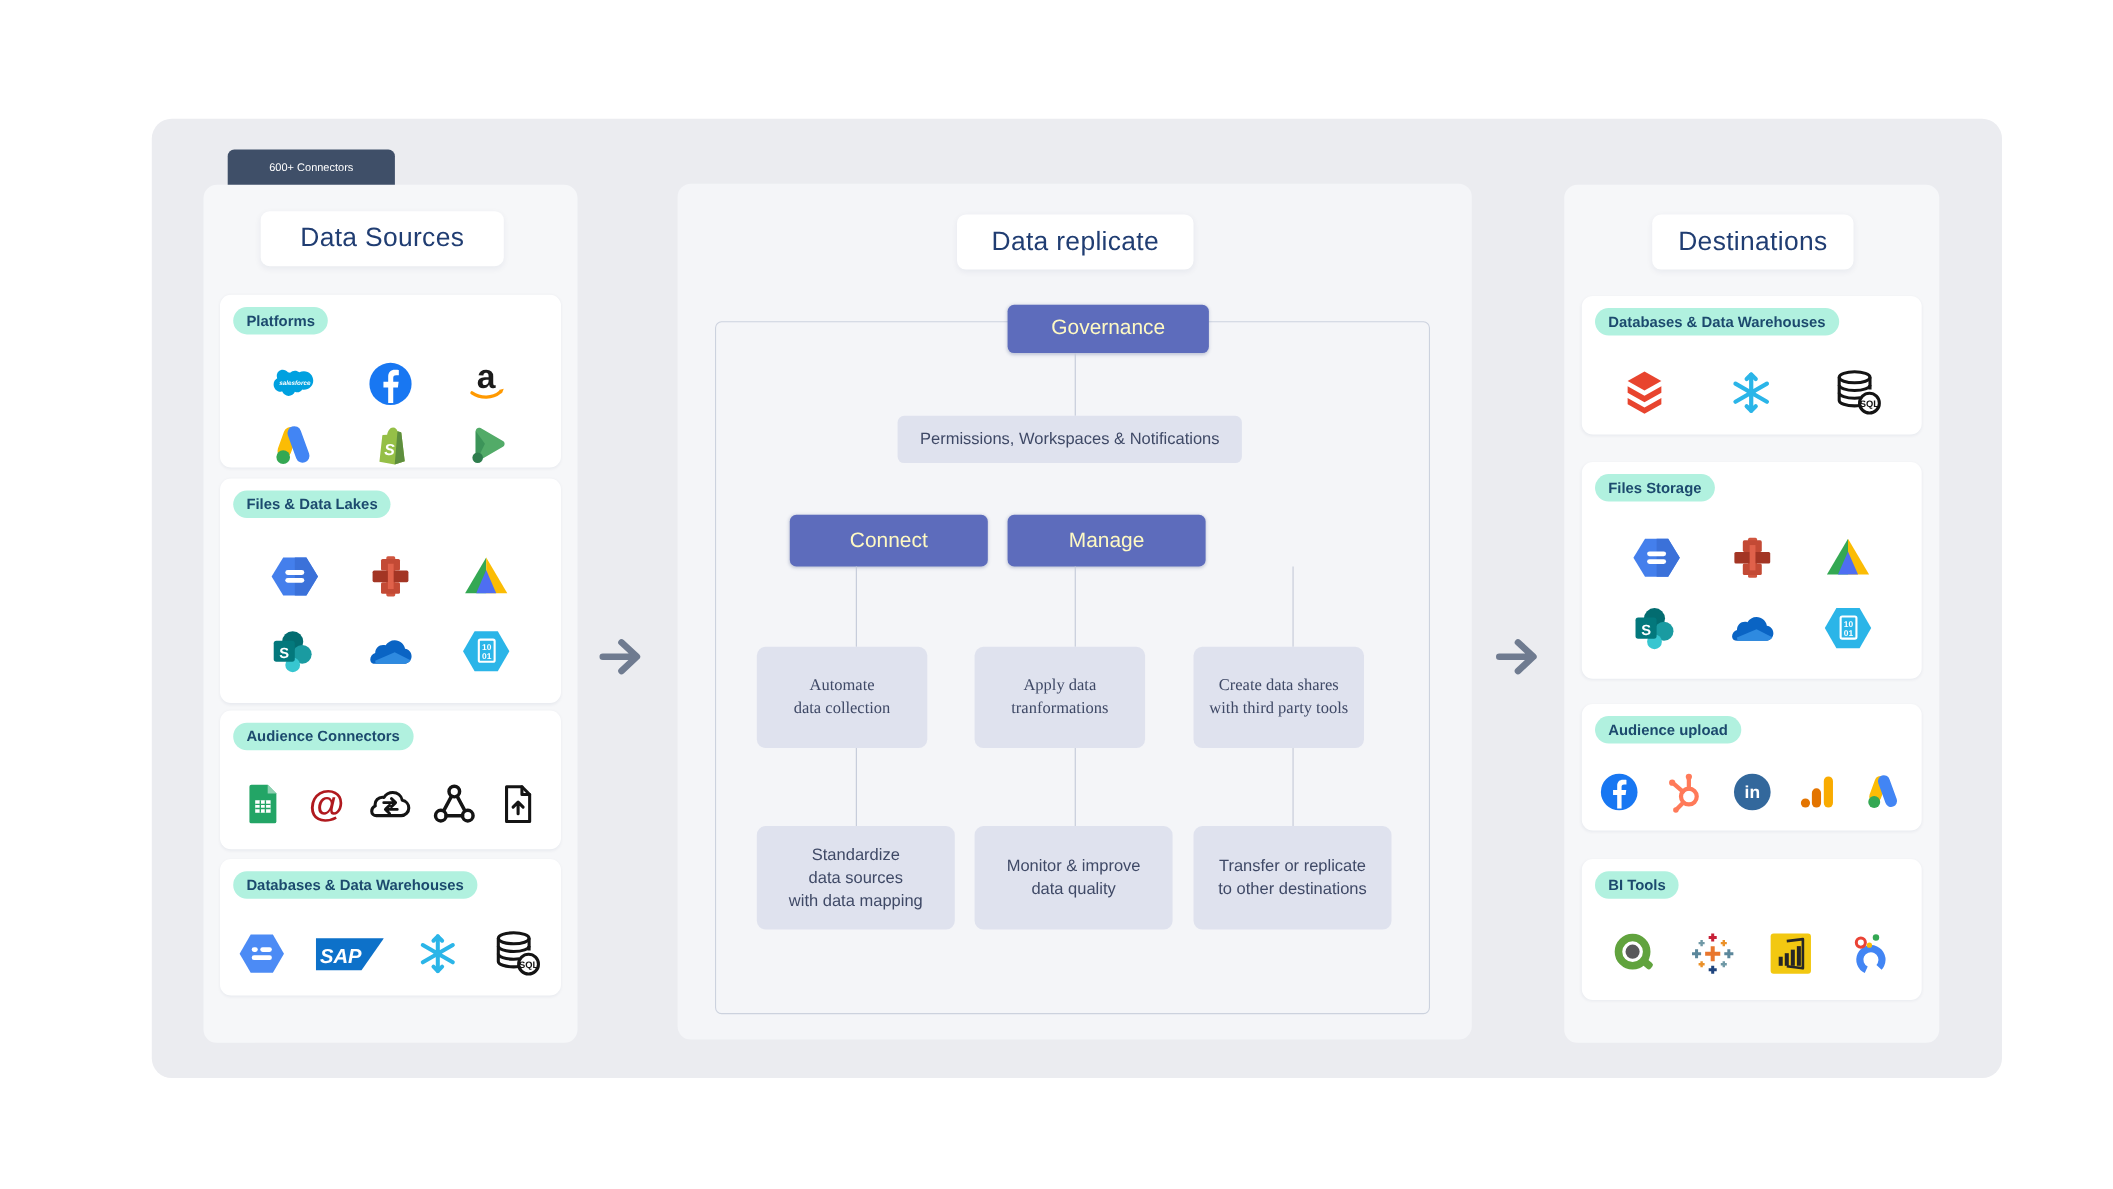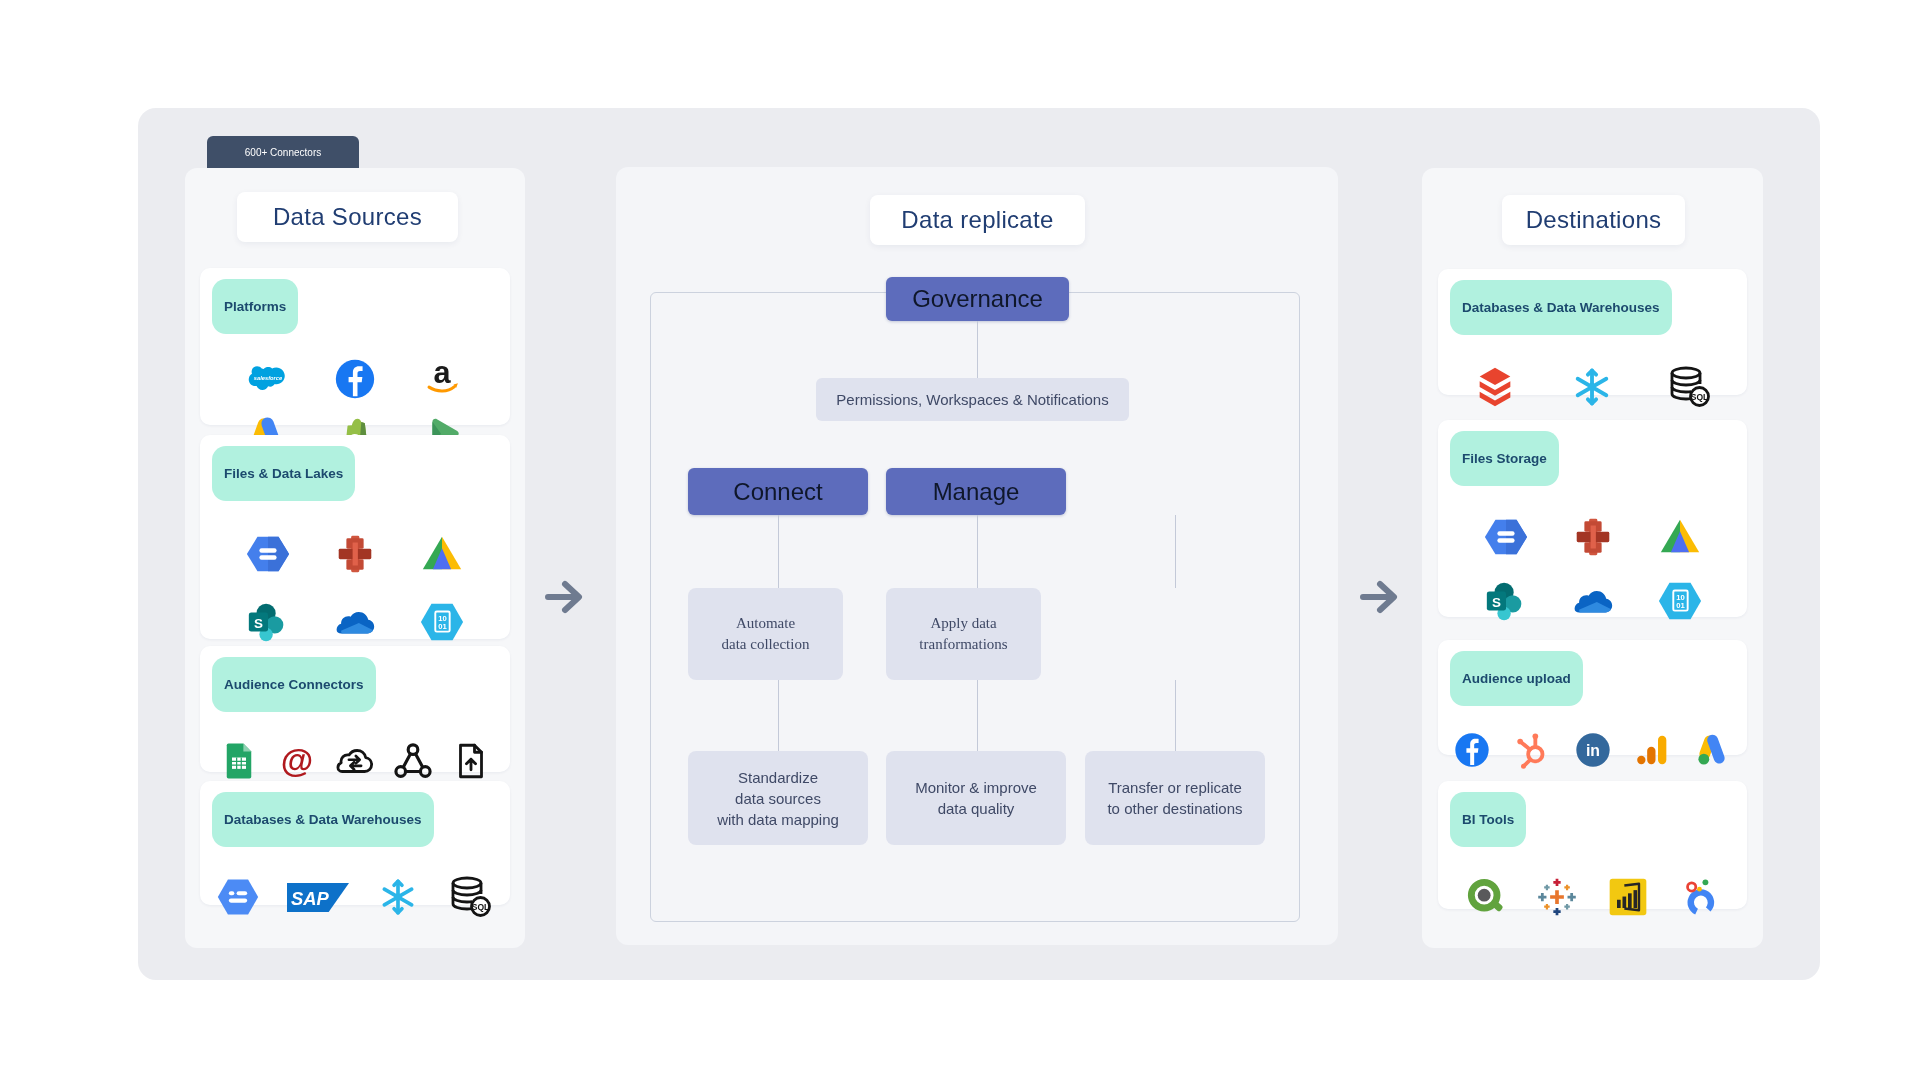--- a/index.html
+++ b/index.html
@@ -13,34 +13,34 @@
   .panel.sources{left:185px;top:168px;width:340px;height:780px;background:#f6f7f9;}
   .panel.mid{left:616px;top:167px;width:722px;height:778px;background:#f4f5f8;}
   .panel.dest{left:1422px;top:168px;width:341px;height:780px;background:#f6f7f9;}
   .panel-title{position:absolute;background:#fff;border-radius:8px;color:#203d72;font-size:24px;
     display:flex;align-items:center;justify-content:center;letter-spacing:.3px;
     box-shadow:0 2px 6px rgba(25,39,80,.06);}
   .card{position:absolute;left:15px;width:310px;background:#fff;border-radius:10px;
     box-shadow:0 1px 3px rgba(25,39,80,.06);}
   .panel.dest .card{left:16px;width:309px;}
   .pill{display:inline-block;background:#b1f1df;color:#1c4a6e;font-size:13.5px;font-weight:bold;
-    padding:20px 12px;border-radius:14px;margin:11px 0 16px 12px;}
+    padding:5px 12px;border-radius:14px;margin:11px 0 16px 12px;}
   .grid3{display:grid;grid-template-columns:repeat(3,1fr);justify-items:center;align-items:center;}
   .rowflex{display:flex;justify-content:space-between;align-items:center;}
   .ic{width:46px;height:46px;display:block;}
   .ic.s42{width:42px;height:42px;}
   .ic.s40{width:40px;height:40px;}
   .ic.s44{width:44px;height:44px;}
   .ic.s48{width:48px;height:48px;}
   .ic-sap{width:62px;height:33px;display:block;}
   
   .inner-frame{position:absolute;left:34px;top:125px;width:648px;height:628px;
     border:1px solid #ccd2de;border-radius:6px;}
-  .btn{position:absolute;background:#5d6cbc;border-radius:6px;color:#0f172a;font-size:24px;
-    display:flex;align-items:center;justify-content:center;box-shadow:0 1px 3px rgba(40,60,120,.25);}
+  .btn{position:absolute;background:#5d6cbc;border-radius:6px;color:#fef9c3;font-size:19px;
+    display:flex;align-items:center;justify-content:center;box-shadow:0 1px 3px rgba(40,60,120,.25);margin-left:30px;}
   .gov{left:270px;top:110px;width:183px;height:44px;}
   .colhead{top:301px;width:180px;height:47px;}
   .lightbox{position:absolute;background:#dfe2ee;border-radius:8px;color:#3f4966;font-size:15px;
     line-height:1.4;display:flex;align-items:center;justify-content:center;text-align:center;
     white-space:pre-line;}
   .perm{left:200px;top:211px;width:313px;height:43px;border-radius:6px;}
   .row1{top:421px;width:155px;height:92px;font-family:Liberation Serif, serif;}
   .row2{top:584px;width:180px;height:94px;}
   .vline{position:absolute;width:1.5px;background:#c3c9d8;}
   .arrow{position:absolute;width:46px;height:44px;}
@@ -353,20 +353,22 @@
     <div class="btn colhead" style="left:270px">Manage</div>
 
     <div class="vline" style="left:161.5px;top:348px;height:73px"></div>
     <div class="vline" style="left:360.5px;top:348px;height:73px"></div>
     <div class="vline" style="left:558.5px;top:348px;height:73px"></div>
 
     <div class="lightbox row1" style="left:72px">Automate
 data collection</div>
     <div class="lightbox row1" style="left:270px">Apply data
 tranformations</div>
+    <div class="lightbox row1" style="left:469px">Create data shares
+with third party tools</div>
 
     <div class="vline" style="left:161.5px;top:513px;height:71px"></div>
     <div class="vline" style="left:360.5px;top:513px;height:71px"></div>
     <div class="vline" style="left:558.5px;top:513px;height:71px"></div>
 
     <div class="lightbox row2" style="left:72px">Standardize
 data sources
 with data mapping</div>
     <div class="lightbox row2" style="left:270px">Monitor &amp; improve
 data quality</div>

